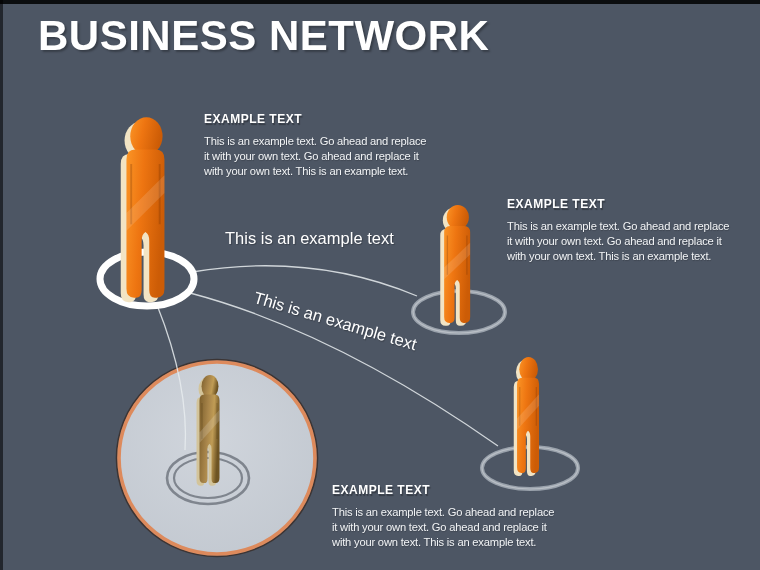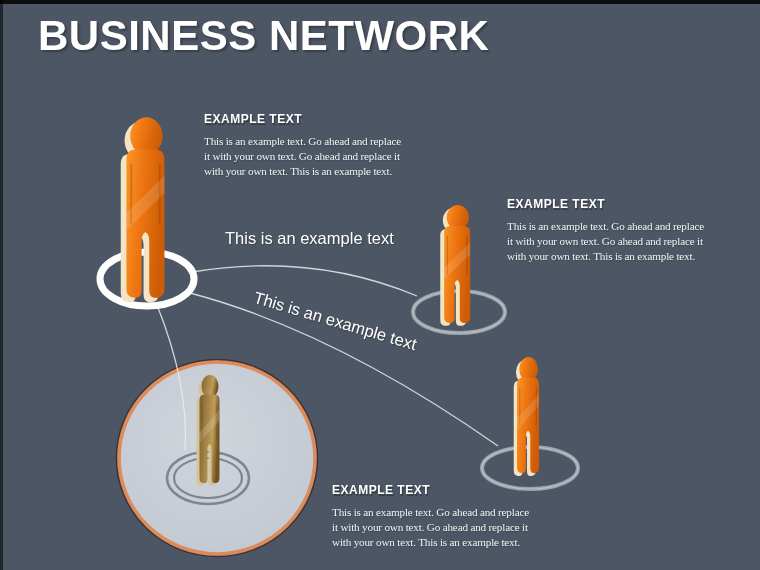--- a/index.html
+++ b/index.html
@@ -24,21 +24,20 @@
     font-size:12px;line-height:22px;font-weight:800;
     letter-spacing:0.5px;color:#ffffff;
     text-shadow:1px 1.5px 1px rgba(0,0,0,0.32);
     white-space:nowrap;
   }
   .node-body{margin-top:4px;}
   .node-body div{
     font-size:11.2px;line-height:15px;color:#f2f4f6;
     letter-spacing:-0.2px;white-space:nowrap;
     text-shadow:0.5px 1px 1px rgba(0,0,0,0.22);
-    font-family:Liberation Serif, serif;
   }
   .conn-label{
     position:absolute;color:#ffffff;font-size:16.5px;
     white-space:nowrap;text-shadow:1px 1px 1px rgba(0,0,0,0.25);
   }
   .conn-label.rotated{transform:rotate(16.5deg);transform-origin:0 0;}
 </style>
 </head>
 <body>
 

